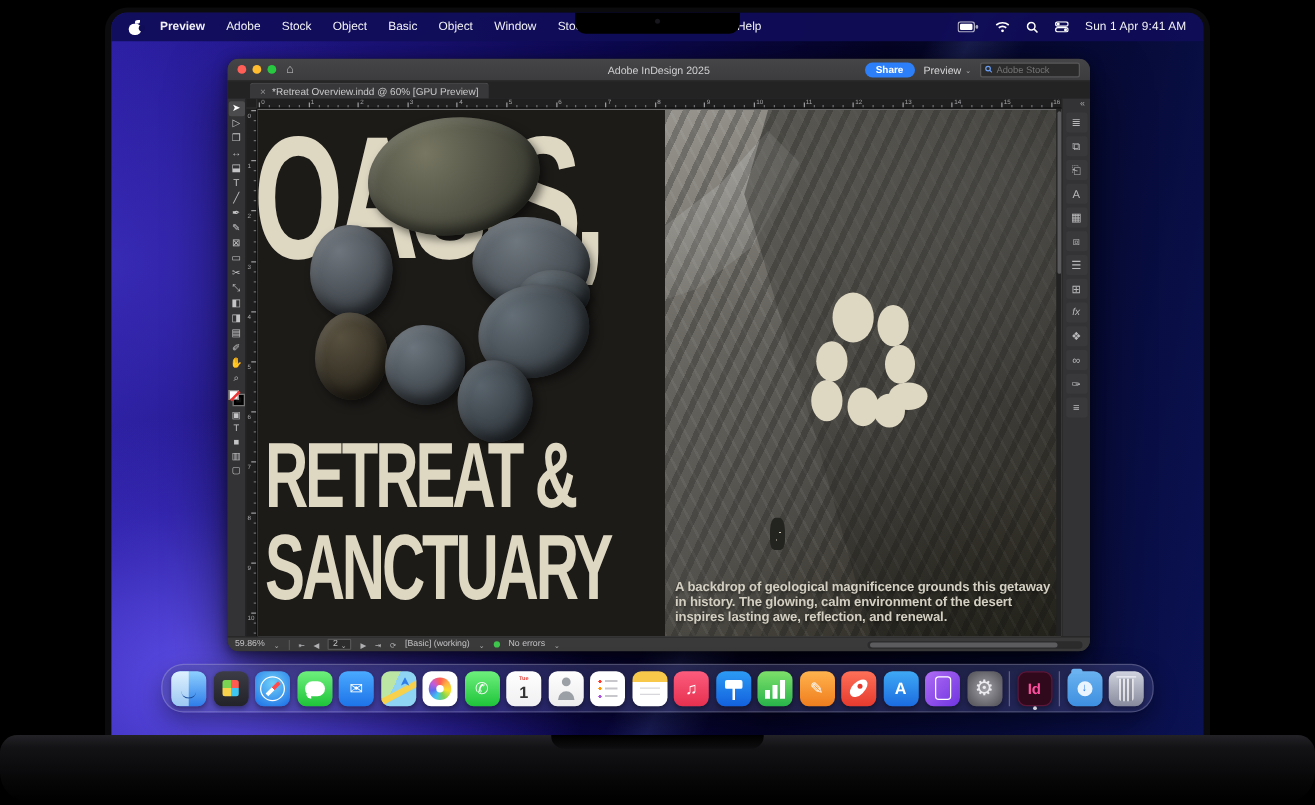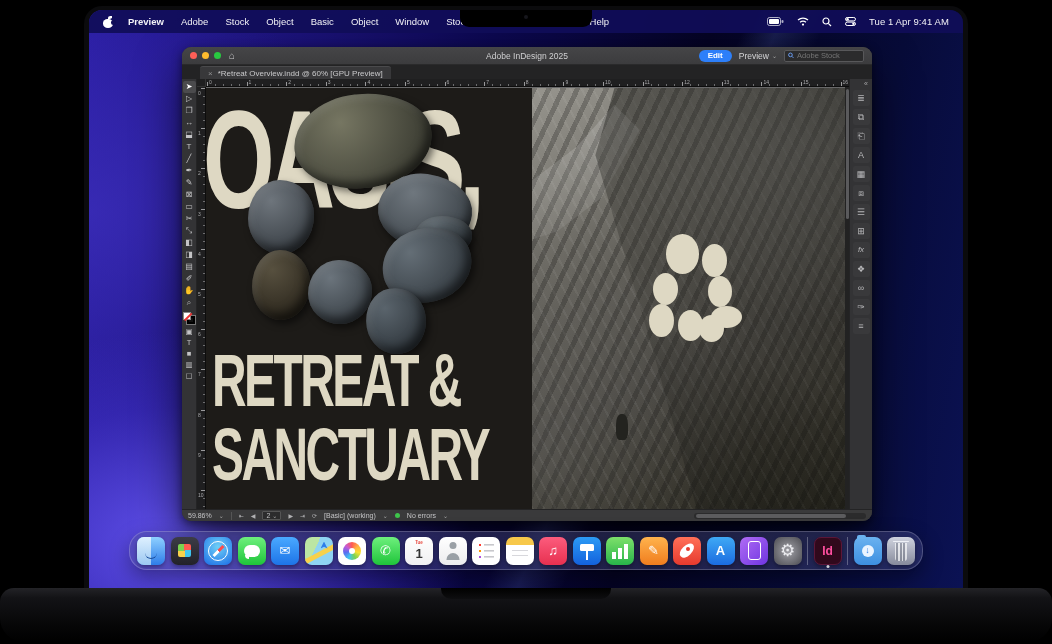--- a/index.html
+++ b/index.html
@@ -296,38 +296,38 @@
           <svg width="10" height="10" viewBox="0 0 10 10">
               <circle cx="4" cy="4" r="3" stroke="#fff" stroke-width="1.2" fill="none"></circle>
               <path d="M6.3 6.3 9 9" stroke="#fff" stroke-width="1.2"></path>
             </svg>
           <svg width="11" height="9" viewBox="0 0 11 9">
               <rect x="0.5" y="0.5" width="10" height="3.4" rx="1.7" fill="none" stroke="#fff"></rect>
               <circle cx="2.6" cy="2.2" r="1.2" fill="#fff"></circle>
               <rect x="0.5" y="5.1" width="10" height="3.4" rx="1.7" fill="none" stroke="#fff"></rect>
               <circle cx="8.4" cy="6.8" r="1.2" fill="#fff"></circle>
             </svg>
-          <span class="clock">Tue 1 Apr  9:41 AM</span>
+          <span class="clock">Sun 1 Apr  9:41 AM</span>
         </div>
       </div>
       <div class="notch">
           <i class="cam"></i>
         </div>
 
       <div class="win">
         <div class="titlebar">
           <div class="lights">
             <i class="tl-close"></i>
             <i class="tl-min"></i>
             <i class="tl-zoom"></i>
           </div>
           <span class="home">⌂</span>
           <span class="wtitle">Adobe InDesign 2025</span>
           <div class="tb-right">
-            <button class="share">Edit</button>
+            <button class="share">Share</button>
             <span class="advanced">
                 <span>Preview</span>
                 <span class="caret">⌄</span>
               </span>
             <div class="stock">
               <svg width="7" height="7" viewBox="0 0 10 10">
                   <circle cx="4" cy="4" r="3" stroke="#6a9df2" stroke-width="1.6" fill="none"></circle>
                   <path d="M6.3 6.3 9 9" stroke="#6a9df2" stroke-width="1.6"></path>
                 </svg>
               <input placeholder="Adobe Stock" style="">
@@ -569,20 +569,21 @@
                       <i style="left: 15px; top: -2px; width: 33px; height: 40px;"></i>
                       <i style="left: 51px; top: 8px; width: 25px; height: 33px;"></i>
                       <i style="left: 57px; top: 40px; width: 24px; height: 31px;"></i>
                       <i style="left: 60px; top: 70px; width: 31px; height: 22px;"></i>
                       <i style="left: 48px; top: 79px; width: 25px; height: 27px;"></i>
                       <i style="left: 27px; top: 74px; width: 25px; height: 31px;"></i>
                       <i style="left: -2px; top: 68px; width: 25px; height: 33px;"></i>
                       <i style="left: 2px; top: 37px; width: 25px; height: 32px;"></i>
                     </div>
                   <i class="person"></i>
+                  <div class="caption">A backdrop of geological magnificence grounds this getaway in history. The glowing, calm environment of the desert inspires lasting awe, reflection, and renewal.</div>
                 </div>
               </div>
               <div class="vscroll">
                   <div class="vthumb"></div>
                 </div>
             </div>
           </div>
 
           <div class="panelcol">
             <div class="pcollapse">«</div>

